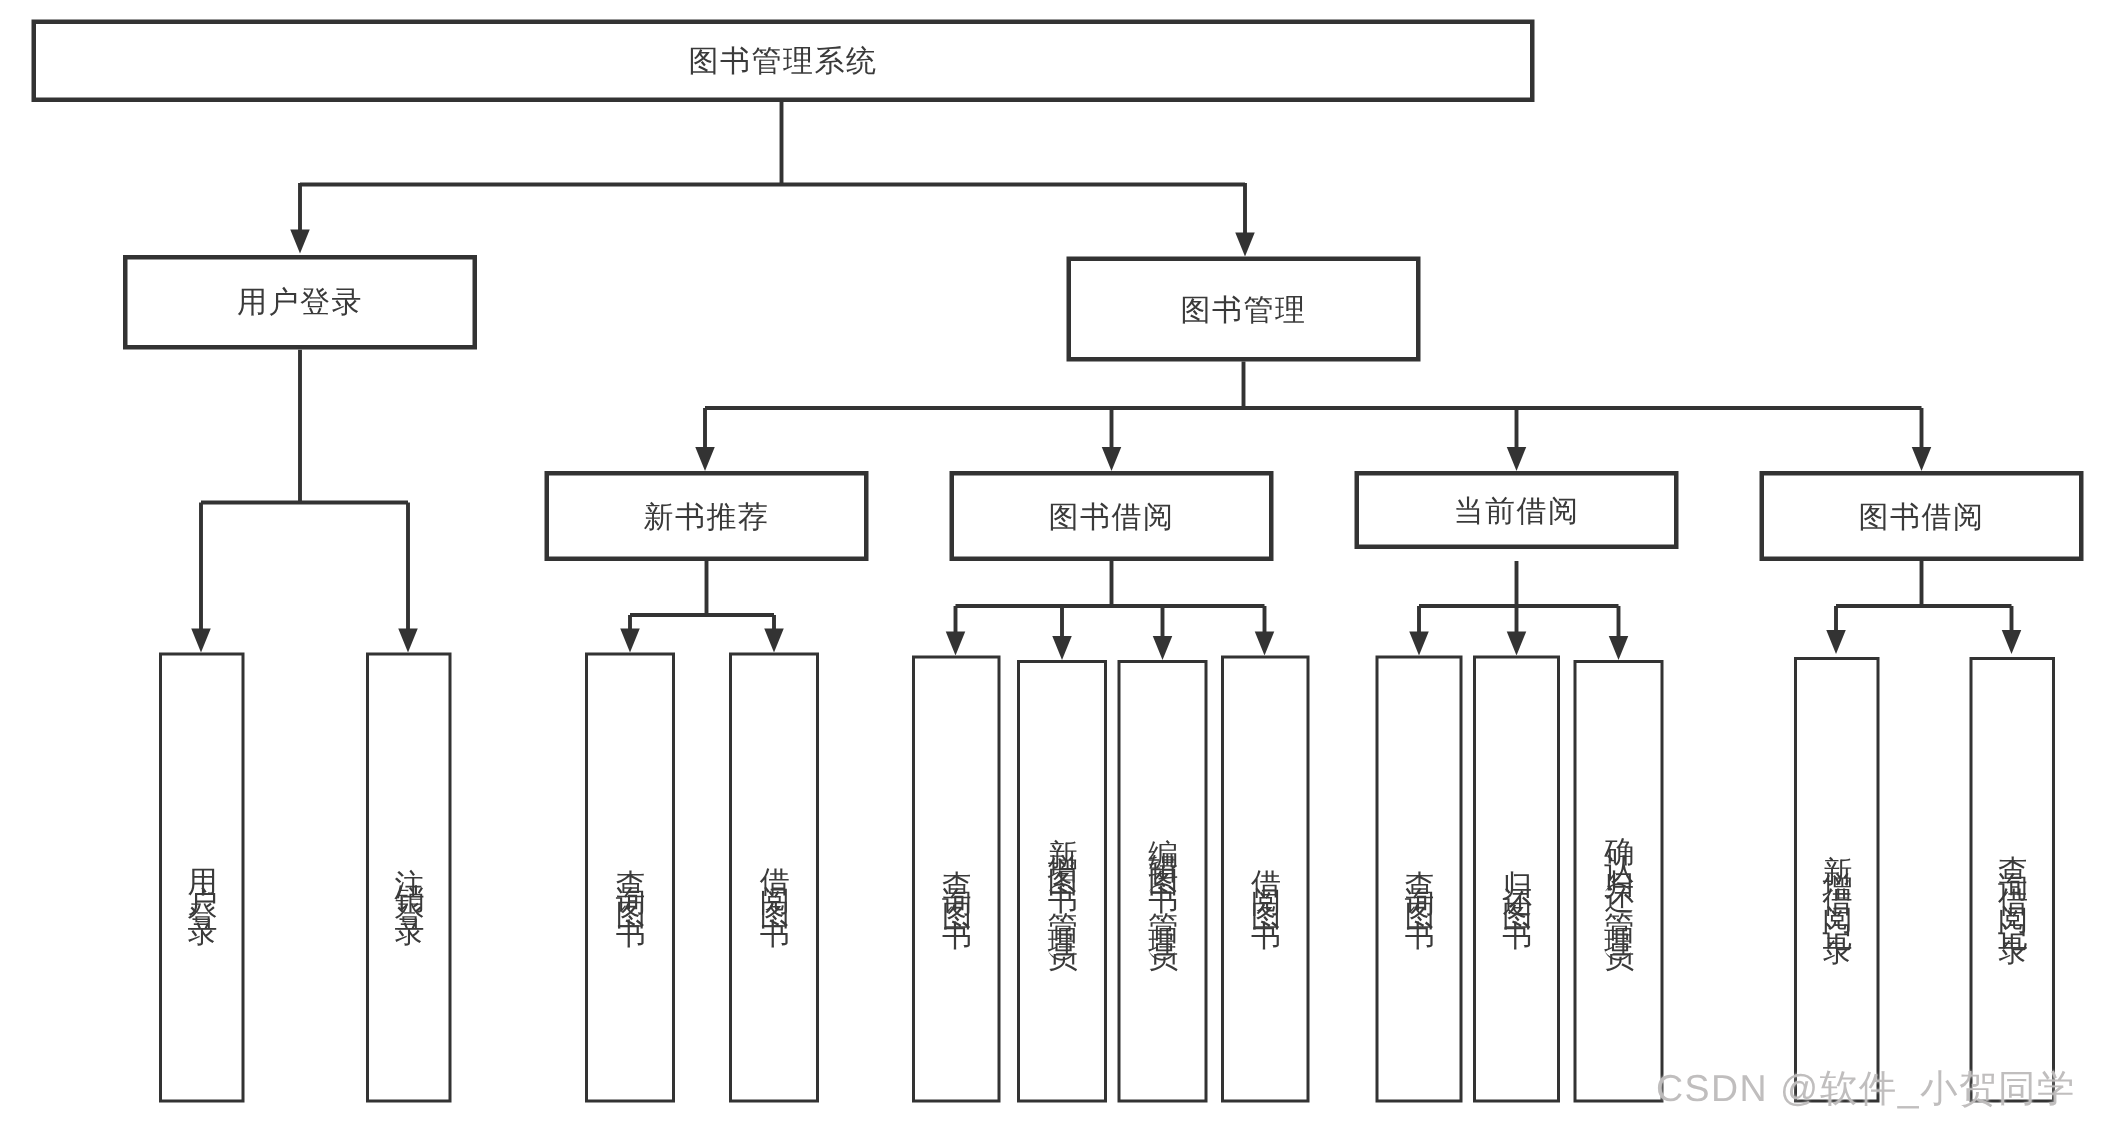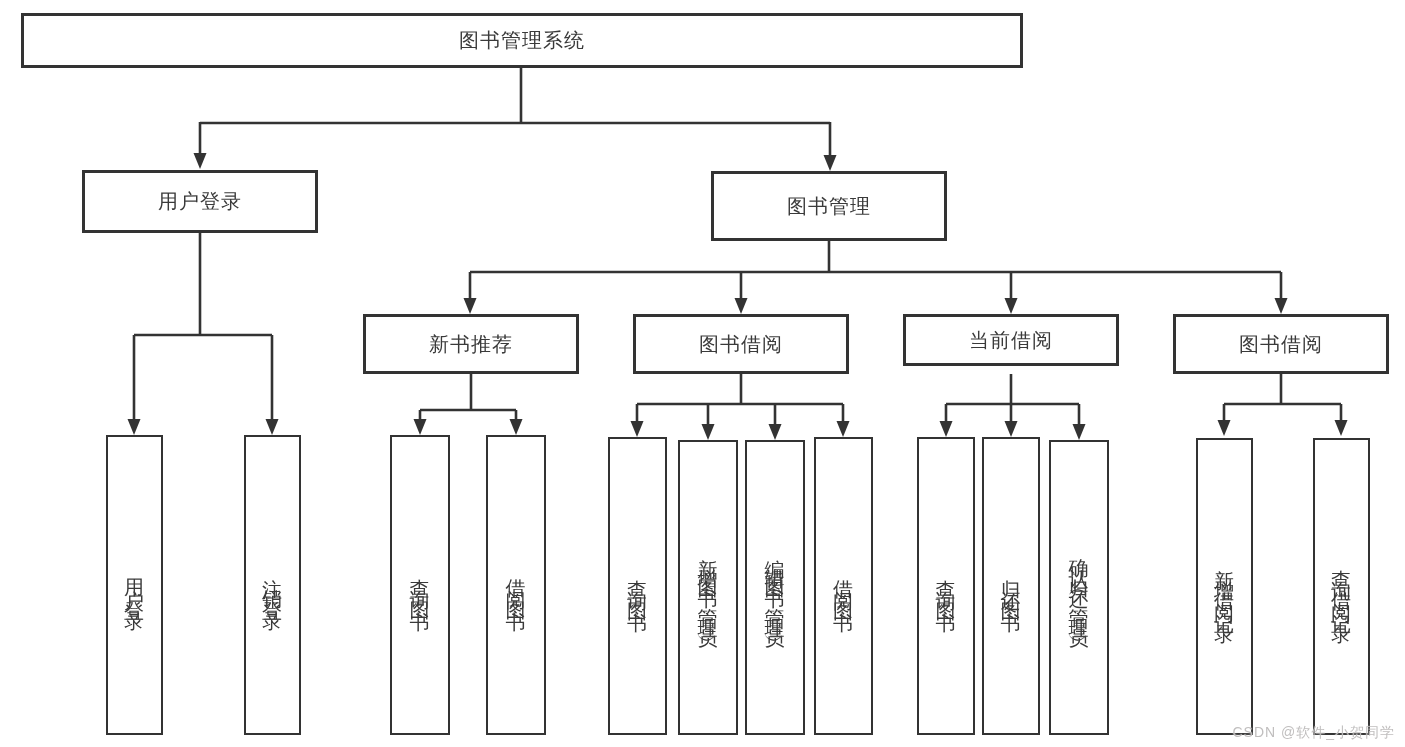--- a/index.html
+++ b/index.html
@@ -56,23 +56,23 @@
     writing-mode: vertical-rl;
     text-orientation: mixed;
     letter-spacing: 11px;
     line-height: 1;
   }
   .vnode.long span {
     letter-spacing: 10px;
   }
   .watermark {
     position: absolute;
-    right: 10px;
+    right: 21px;
     bottom: 5px;
-    font-size: 14px;
+    font-size: 25px;
     letter-spacing: 1px;
     color: rgba(189, 186, 186, 0.95);
     text-shadow: 0 0 2px rgba(255,255,255,0.8);
     z-index: 5;
     white-space: nowrap;
     margin-top: 34px;
   }
 </style>
 </head>
 <body>

